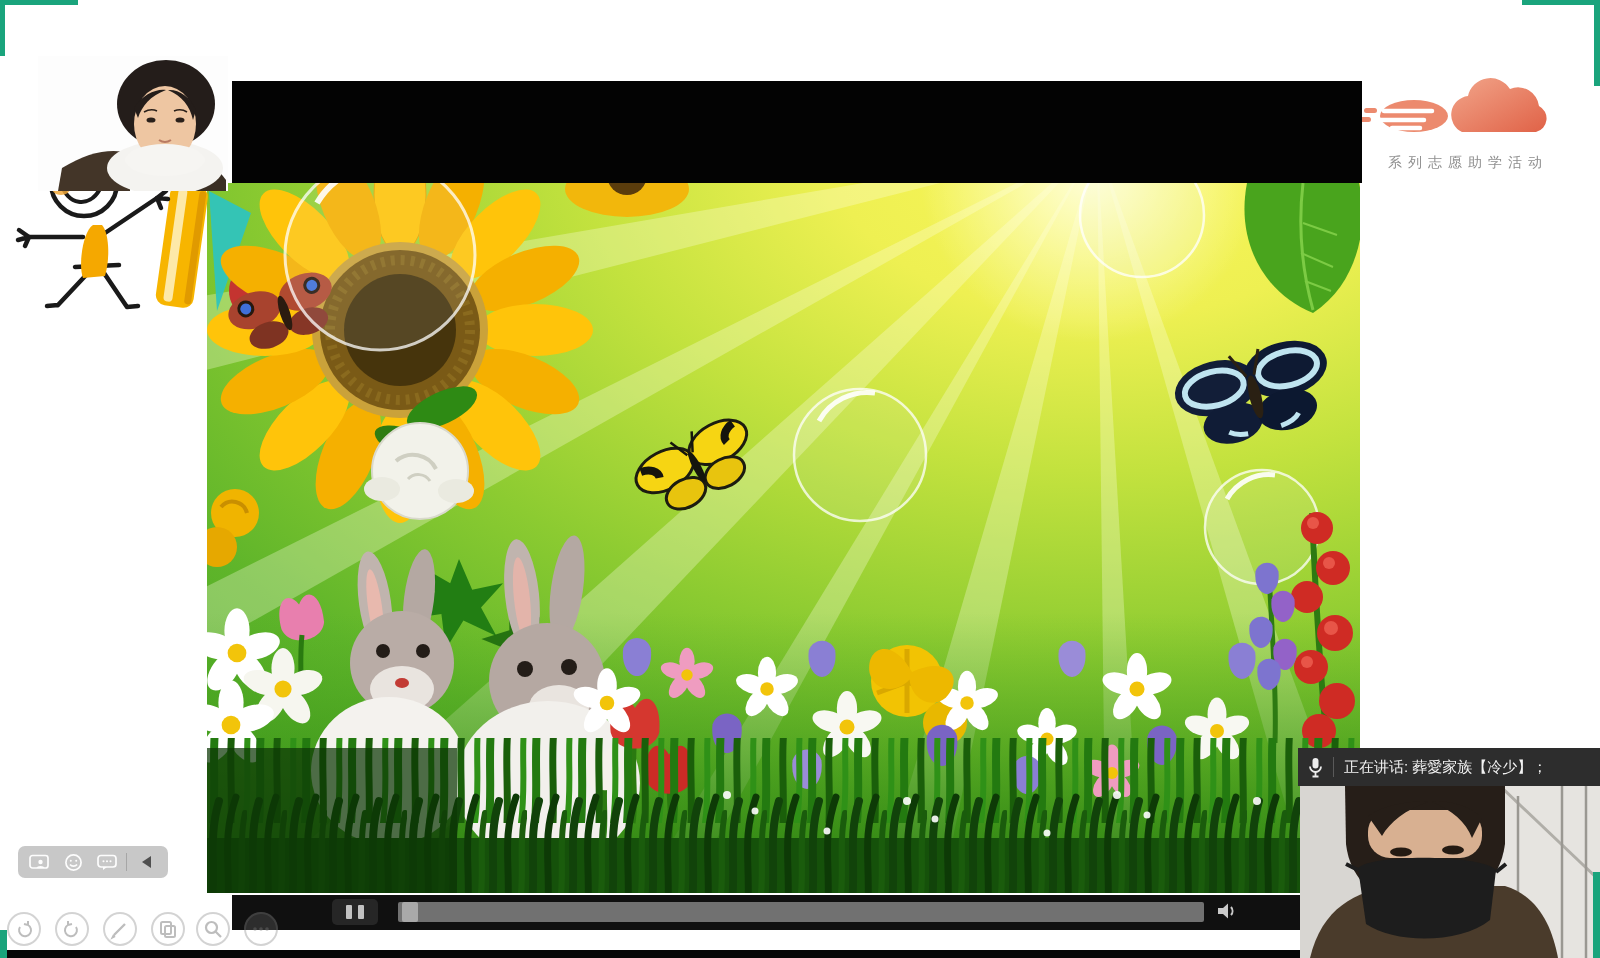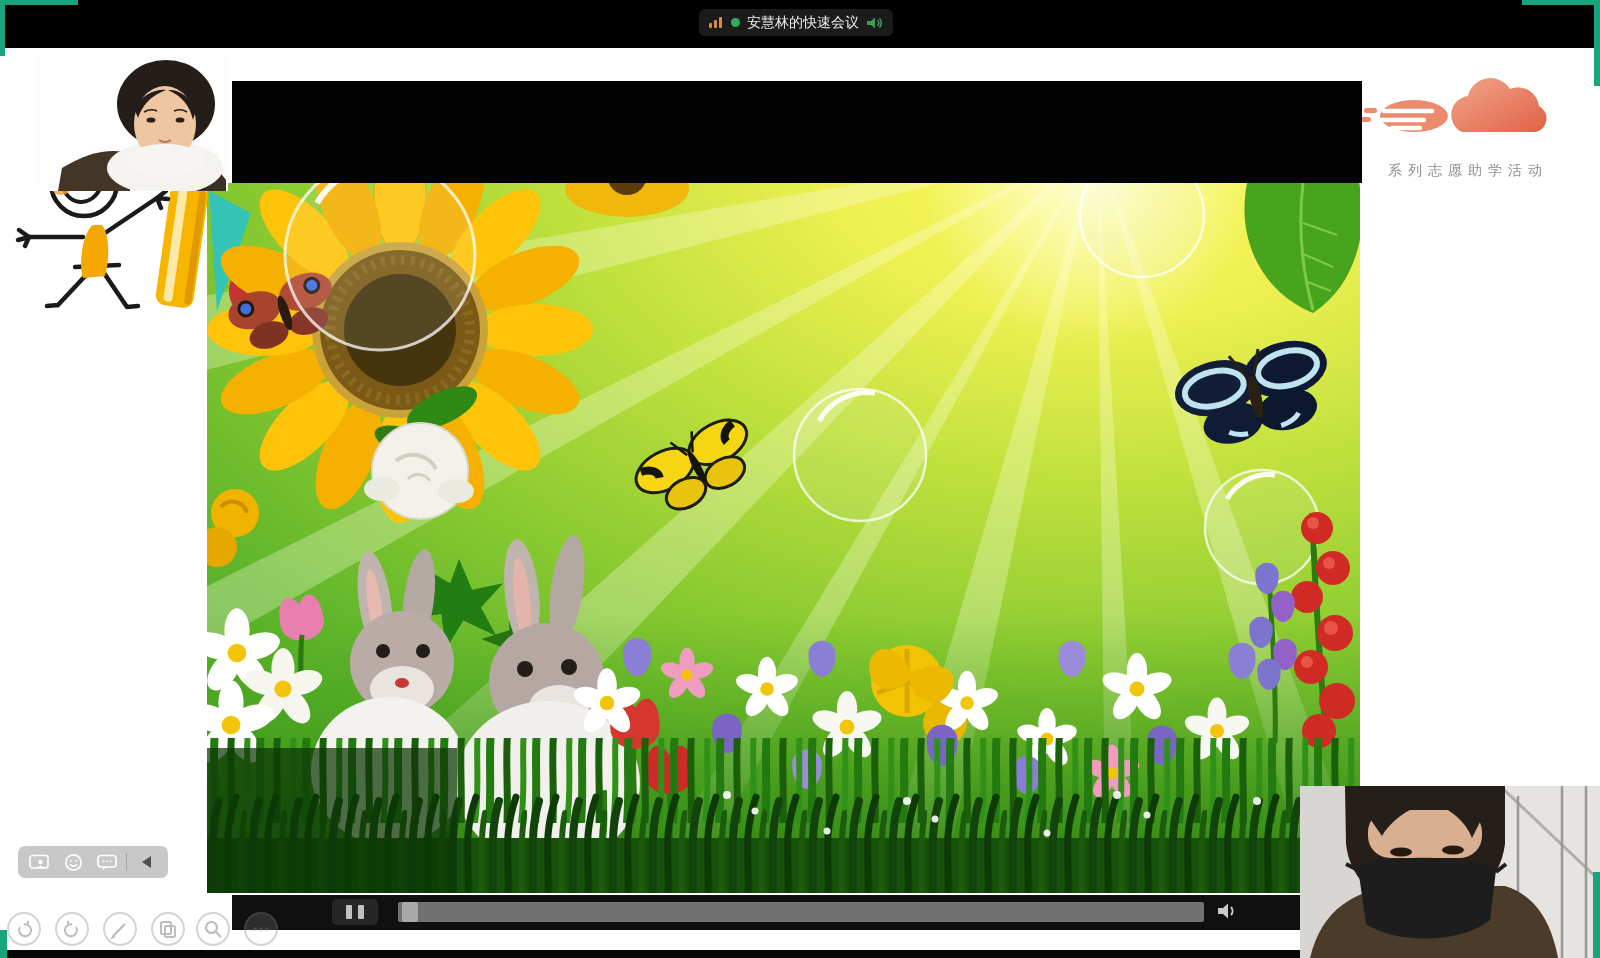--- a/index.html
+++ b/index.html
@@ -52,21 +52,21 @@
   
   .webcam{left:38px;top:56px;width:190px;height:135px;z-index:14;background:#fdfdfd;}
 
   
   .cartoon{left:5px;top:115px;width:205px;height:200px;z-index:13;}
 
   
   .logo{left:1362px;top:74px;width:206px;height:128px;z-index:15;text-align:center;}
   .logo .ltitle{margin-top:-2px;font-size:27px;font-weight:bold;color:#dd6950;letter-spacing:17px;
                 text-indent:17px;white-space:nowrap;}
-  .logo .lsub{margin-top:20px;font-size:14px;color:#8f8f8f;letter-spacing:6px;text-indent:6px;white-space:nowrap;}
+  .logo .lsub{margin-top:12px;font-size:14px;color:#8f8f8f;letter-spacing:6px;text-indent:6px;white-space:nowrap;}
 
   
   .speaker-banner{left:1298px;top:748px;width:302px;height:38px;background:#2d2d2d;z-index:30;
                   display:flex;align-items:center;box-sizing:border-box;padding:0 10px;gap:10px;}
   .speaker-banner .sdiv{width:1px;height:20px;background:#5a5a5a;}
   .speaker-banner .stext{color:#f2f2f2;font-size:15px;white-space:nowrap;}
 
   
   .thumb{left:1300px;top:786px;width:300px;height:172px;z-index:31;overflow:hidden;cursor:pointer;background:#d8d6d2;}
   .namebar{position:absolute;left:0;bottom:0;width:100%;height:26px;background:rgba(22,22,22,0.82);
@@ -490,36 +490,30 @@
           <path d="M30,54 L58,54"></path>
       </g>
       <g fill="#ec8a6e">
         <rect x="2" y="34" width="13" height="5" rx="2.5"></rect>
           <rect x="-2" y="43" width="11" height="5" rx="2.5"></rect>
       </g>
     </svg>
     <div class="lsub">系列志愿助学活动</div>
   </div>
 
-  <div class="abs topbar">
-    <div class="title-pill">
-      <svg width="15" height="13" viewBox="0 0 15 13">
-        <rect x="0" y="7" width="3" height="5" rx="1" fill="#de8a3c"></rect>
-        <rect x="5" y="4" width="3" height="8" rx="1" fill="#de8a3c"></rect>
-        <rect x="10" y="1" width="3" height="11" rx="1" fill="#de8a3c"></rect>
-      </svg>
-      <span class="dot"></span>
-      <span class="mtitle">安慧林的快速会议</span>
-      <svg width="17" height="14" viewBox="0 0 17 14">
-        <polygon points="1,5 5,5 9,1.5 9,12.5 5,9 1,9" fill="#3f9b55"></polygon>
-        <path d="M11.5,4 a4,4 0 0 1 0,6 M13.5,2.5 a6.5,6.5 0 0 1 0,9" stroke="#3f9b55" stroke-width="1.6" fill="none"></path>
-      </svg>
-    </div>
-  </div>
-
+
+  <div class="abs speaker-banner">
+    <svg width="15" height="21" viewBox="0 0 15 21">
+      <rect x="4.5" y="1" width="6" height="10.5" rx="3" fill="#ececec"></rect>
+      <path d="M2,9.5 a5.5,5.5 0 0 0 11,0" stroke="#ececec" stroke-width="1.8" fill="none"></path>
+      <path d="M7.5,15 L7.5,18.5 M4.5,19.5 L10.5,19.5" stroke="#ececec" stroke-width="1.8"></path>
+    </svg>
+    <span class="sdiv"></span>
+    <span class="stext">正在讲话: 葬愛家族【冷少】；</span>
+  </div>
 
   <div class="abs thumb">
     <svg width="300" height="172" viewBox="0 0 300 172">
       <rect width="300" height="172" fill="#d8d6d2"></rect>
       <rect x="195" y="0" width="105" height="172" fill="#e6e4e0"></rect>
       <path d="M200,0 L300,95" stroke="#b0aea8" stroke-width="3"></path>
       <path d="M218,10 L218,172 M262,0 L262,172 M286,0 L286,172" stroke="#9a9892" stroke-width="2.5"></path>
       <path d="M10,172 C22,122 55,105 95,100 L205,100 C238,110 252,140 258,172 Z" fill="#4a3b2b"></path>
       <path d="M45,0 L205,0 L205,58 C200,96 172,122 125,126 C80,122 50,95 46,58 Z" fill="#261e18"></path>
       <rect x="68" y="24" width="114" height="48" rx="22" fill="#d8b091"></rect>

